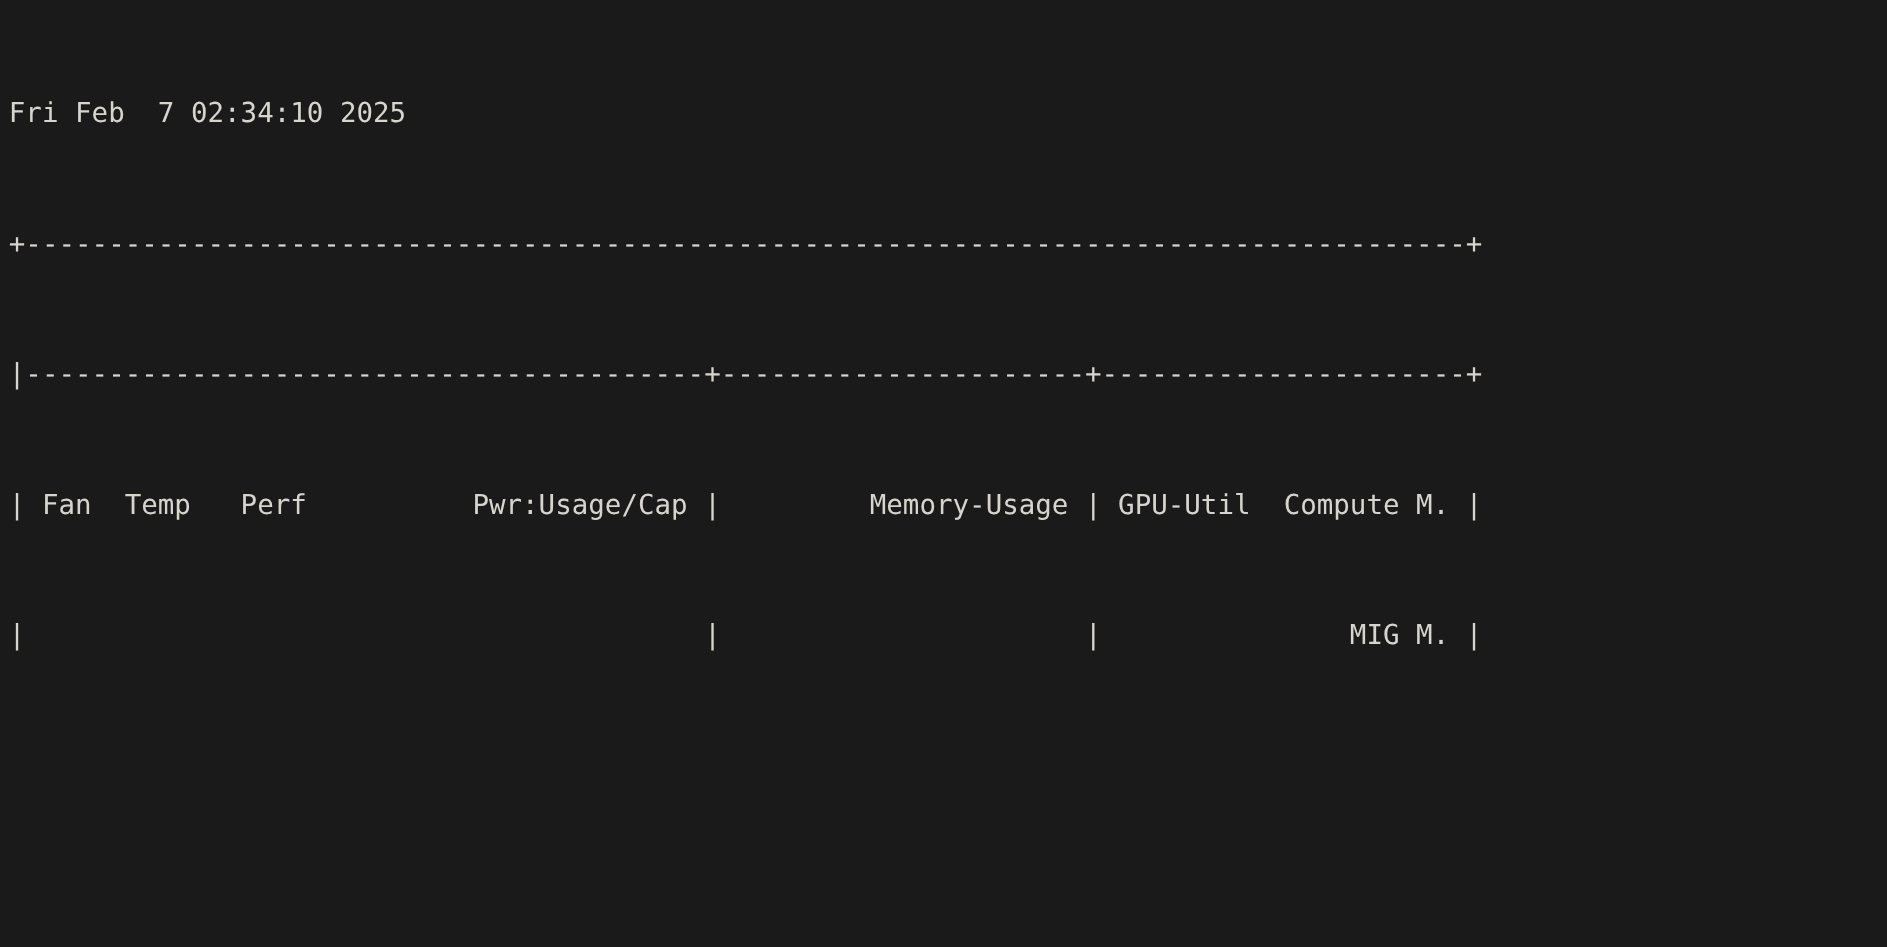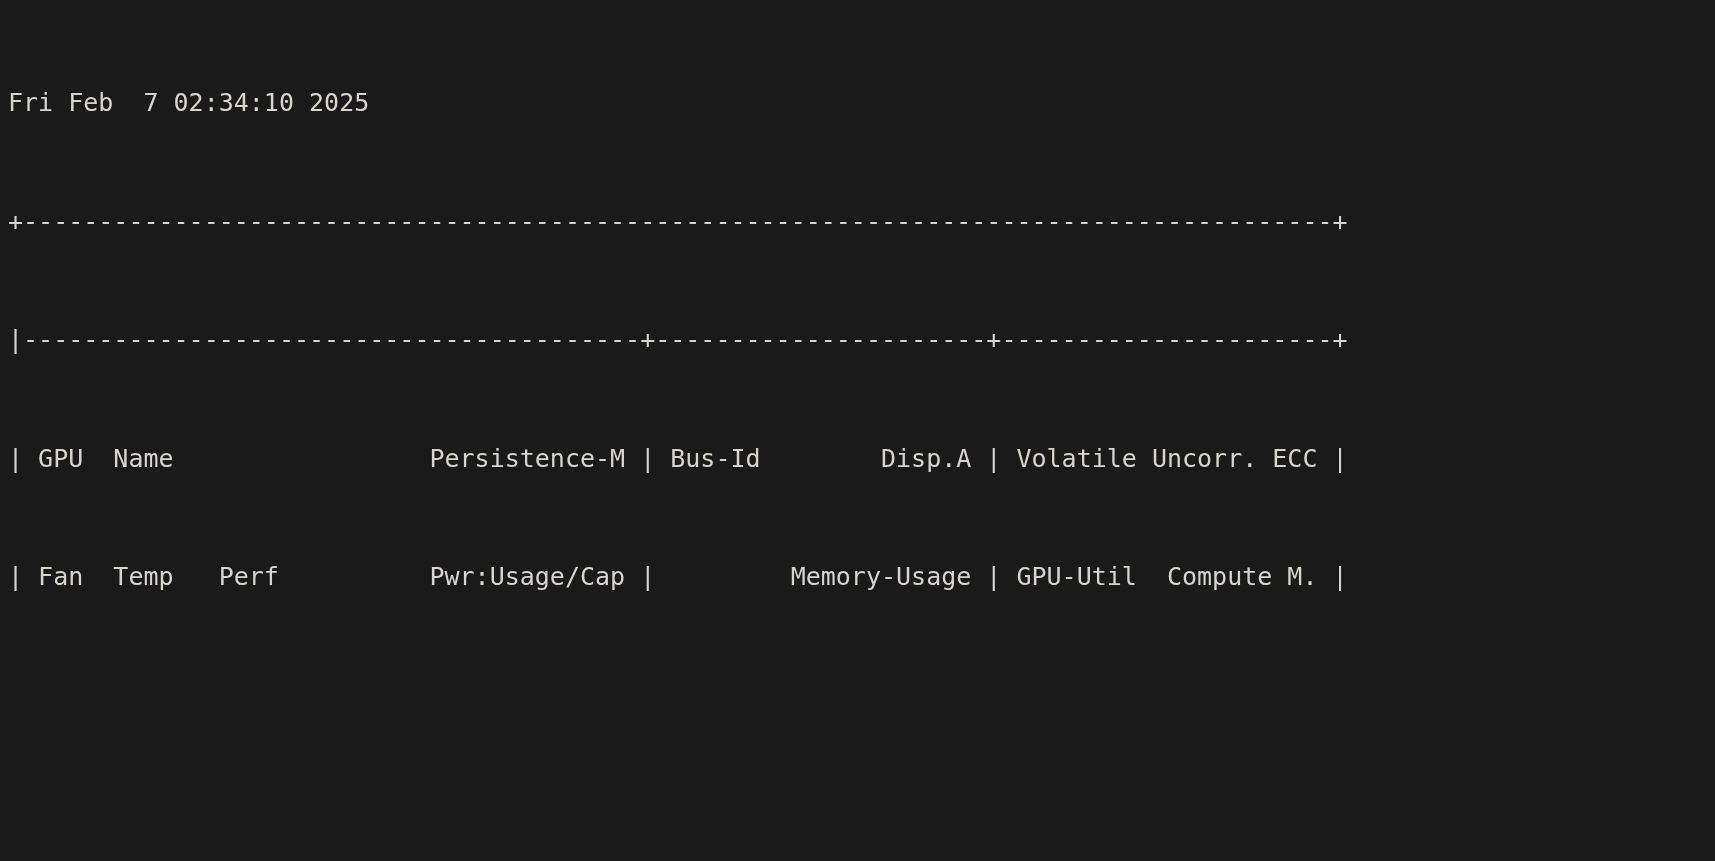--- a/index.html
+++ b/index.html
@@ -33,22 +33,22 @@
     white-space: pre;
   }
 </style>
 </head>
 <body>
 
 <div id="terminal">
   <span class="line">Fri Feb  7 02:34:10 2025</span>
   <span class="line">+---------------------------------------------------------------------------------------+</span>
   <span class="line">|-----------------------------------------+----------------------+----------------------+</span>
-  <span class="line">| GPU  Name                 Persistence-M | Bus-Id        Disp.A | Volatile Uncorr. ECC |</span>
   <span class="line">| Fan  Temp   Perf          Pwr:Usage/Cap |         Memory-Usage | GPU-Util  Compute M. |</span>
+  <span class="line">|                                         |                      |               MIG M. |</span>
   
   
   
   
   
   
   
   
   
   

